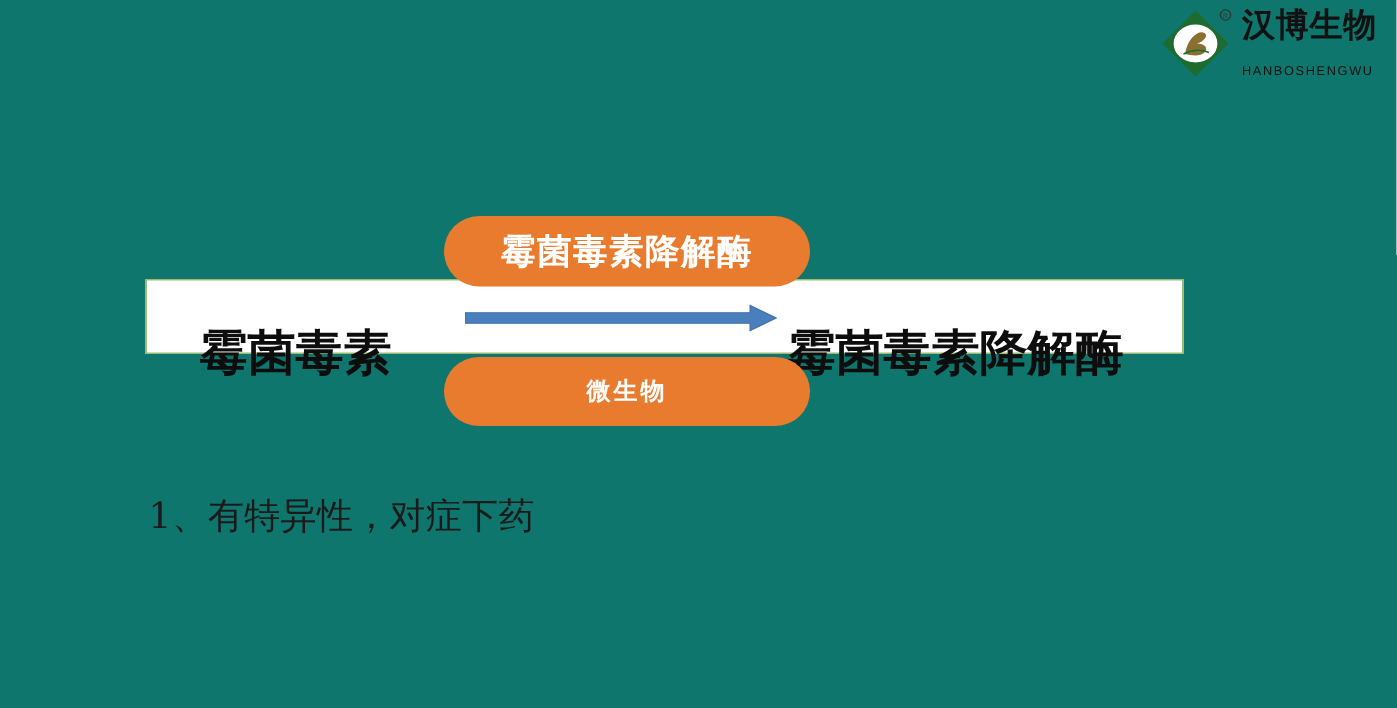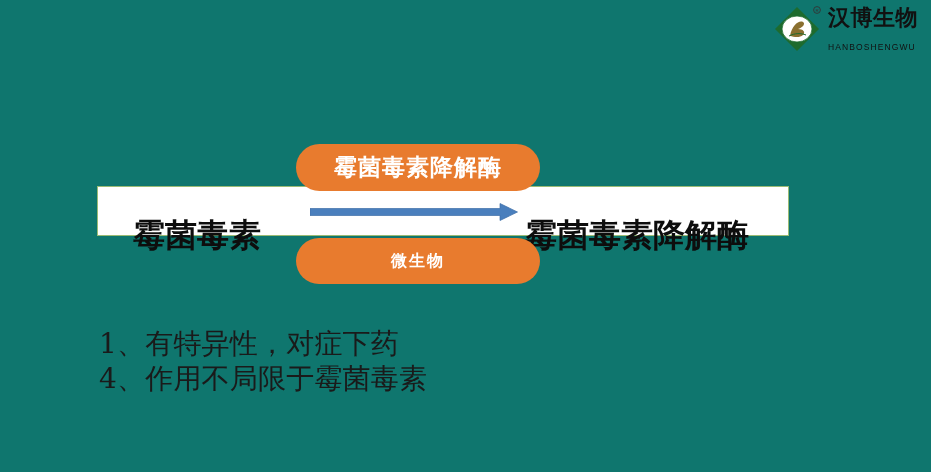--- a/index.html
+++ b/index.html
@@ -127,21 +127,21 @@
   .feature-list {
     position: absolute;
     left: 99px;
     top: 327px;
     margin: 0;
     padding: 0;
     list-style: none;
   }
   .feature-list li {
     font-family: "DejaVu Serif", "Liberation Serif", serif;
-    font-size: 28px;
+    font-size: 24px;
     color: #1a1a1a;
     line-height: 34.5px;
     white-space: nowrap;
     letter-spacing: 0.2px;
   }
 </style>
 </head>
 <body>
 
 <div class="slide">
@@ -181,16 +181,15 @@
   <div class="pill pill-top">
     <span class="pill-label">霉菌毒素降解酶</span>
   </div>
 
   <div class="pill pill-bottom">
     <span class="pill-label">微生物</span>
   </div>
 
   <ul class="feature-list">
     <li>1、有特异性，对症下药</li>
-    <li>4、作用不局限于霉菌毒素</li>
   </ul>
 
 </div>
 
 </body></html>

